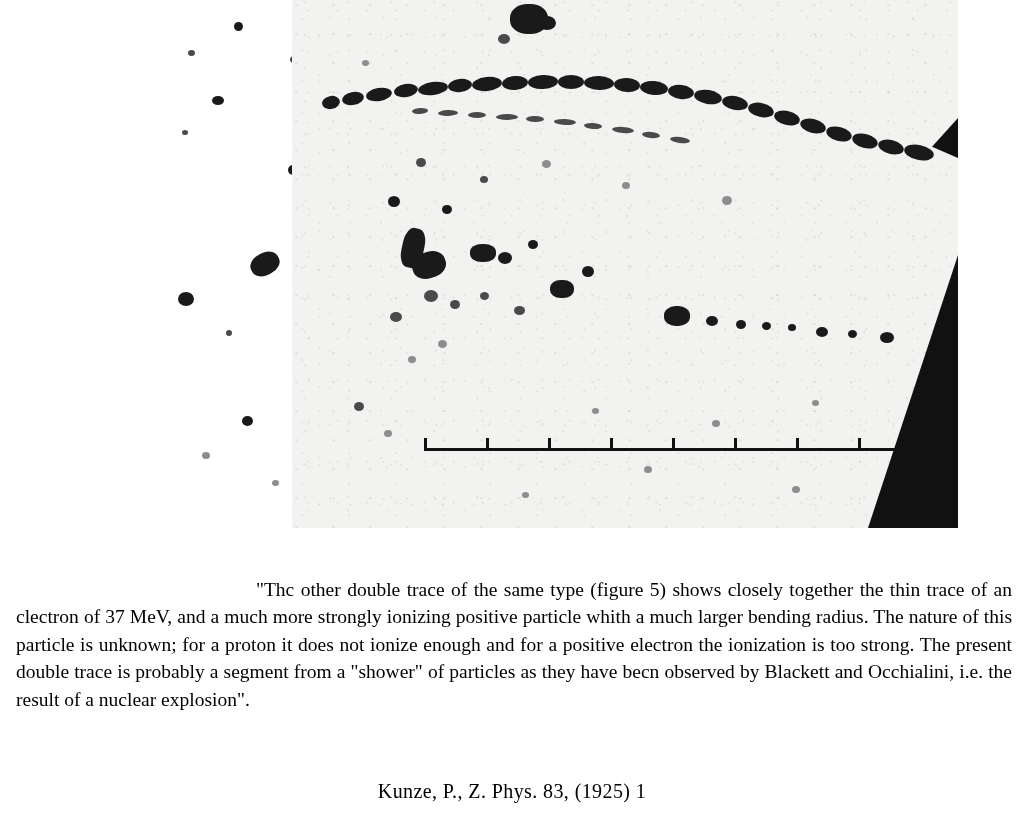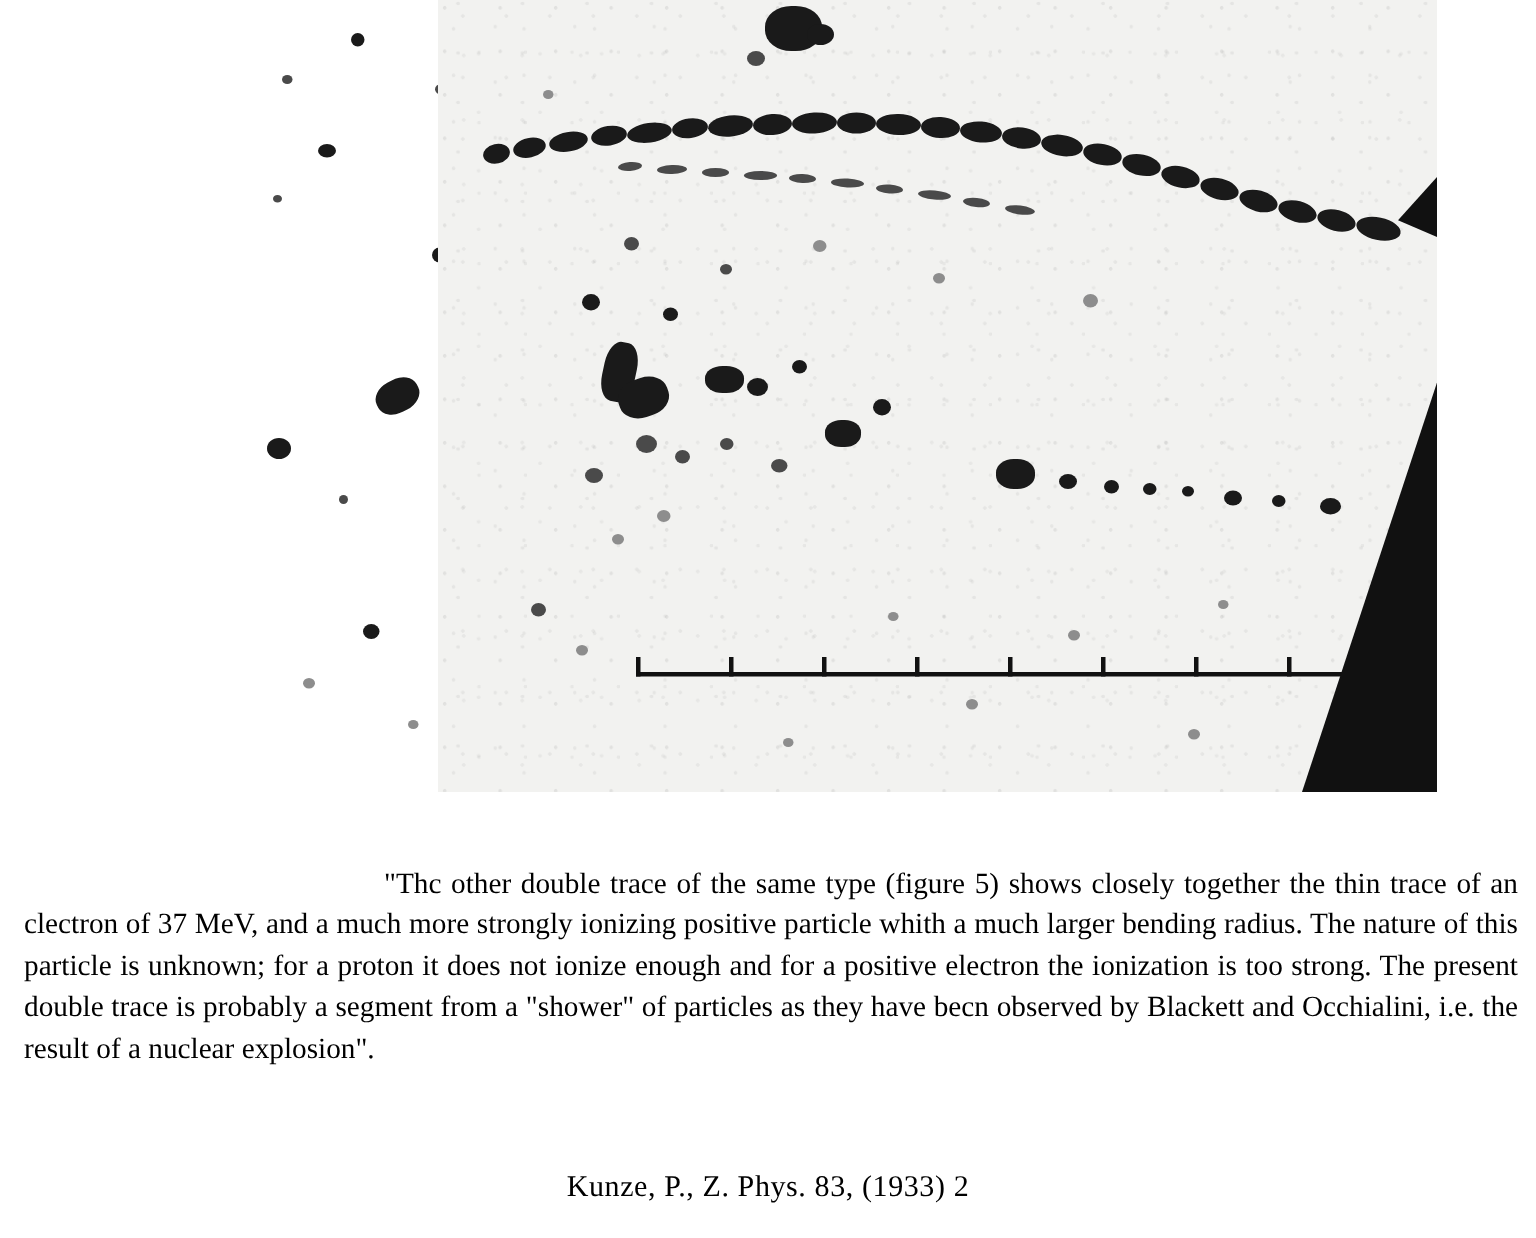--- a/index.html
+++ b/index.html
@@ -254,13 +254,13 @@
       <div class="tick" style="left:497px;"></div>
     </div>
 
     <div class="wedge-top"></div>
     <div class="wedge"></div>
   </div>
 </div>
 
 <p id="caption"><span class="indent"></span><span>"Thc other double trace of the same type (figure 5) shows closely together the thin trace of an clectron of 37 MeV, and a much more strongly ionizing positive particle whith a much larger bending radius. The nature of this particle is unknown; for a proton it does not ionize enough and for a positive electron the ionization is too strong. The present double trace is probably a segment from a "shower" of particles as they have becn observed by Blackett and Occhialini, i.e. the result of a nuclear explosion".</span></p>
 
-<div id="reference">Kunze, P., Z. Phys. 83, (1933) 2</div>
+<div id="reference">Kunze, P., Z. Phys. 83, (1925) 1</div>
 
 </body></html>

